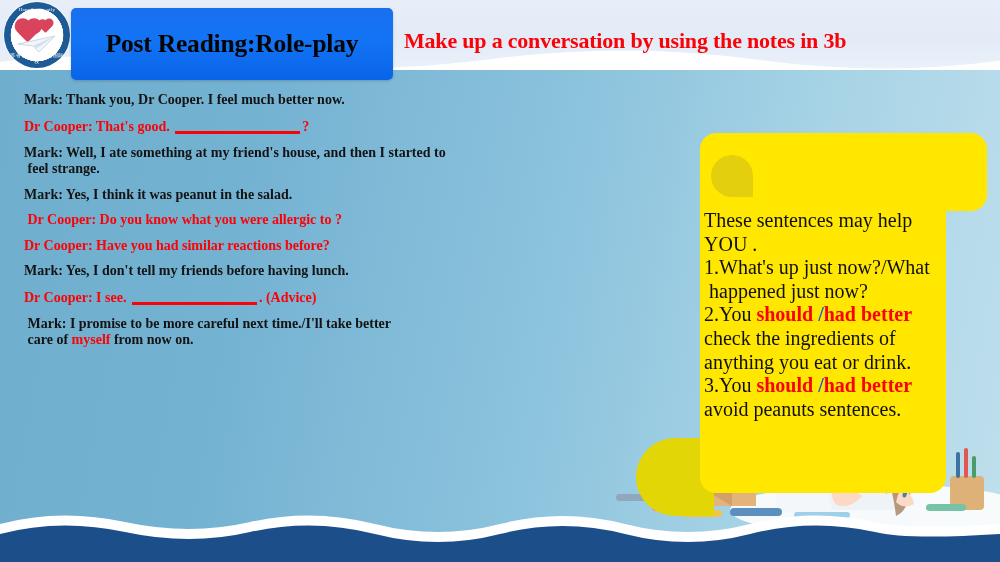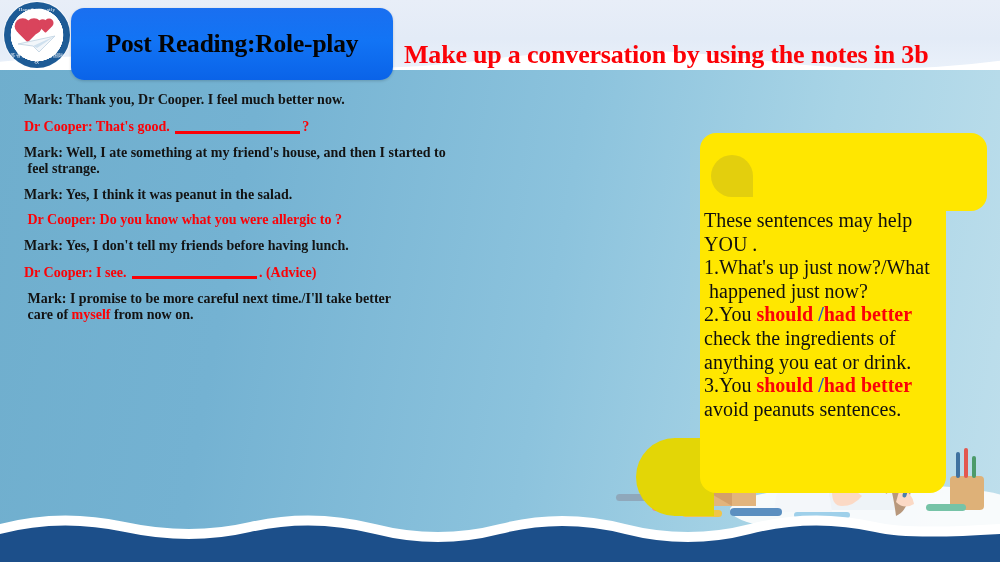--- a/index.html
+++ b/index.html
@@ -84,41 +84,41 @@
     left: 13px; top: 33px;
     width: 40px; height: 18px;
   }
   .logo .plane svg { width:100%; height:100%; display:block; }
 
   
   .title-pill {
     position: absolute;
     left: 71px; top: 8px;
     width: 322px; height: 72px;
-    border-radius: 13px;
+    border-radius: 5px;
     background: linear-gradient(180deg, #1a6ff0 0%, #1274f5 45%, #0a63e8 100%);
     display: flex; align-items: center; justify-content: center;
     box-shadow: 0 1px 3px rgba(0,0,0,.18);
     z-index: 4;
   }
   .title-pill-text {
     color: #040404;
     font-size: 25.5px;
     font-weight: bold;
     letter-spacing: -0.2px;
     white-space: nowrap;
     font-family: "Liberation Serif", serif;
   }
 
   
   .headline {
     position: absolute;
-    left: 404px; top: 40px;
+    left: 404px; top: 28px;
     color: #fb0207;
-    font-size: 26px;
+    font-size: 22px;
     font-weight: bold;
     white-space: nowrap;
     letter-spacing: -0.2px;
     z-index: 3;
     font-family: "Liberation Serif", serif;
   }
 
   
   .illustration {
     position: absolute;
@@ -310,20 +310,21 @@
 
     <div class="line red"><span>Dr Cooper: That's good. </span><span class="blank-red"></span><span>?</span></div>
 
     <div class="line black">Mark: Well, I ate something at my friend's house, and then I started to
  feel strange.</div>
 
     <div class="line black">Mark: Yes, I think it was peanut in the salad.</div>
 
     <div class="line red"> Dr Cooper: Do you know what you were allergic to ?</div>
 
+    <div class="line red">Dr Cooper: Have you had similar reactions before?</div>
 
     <div class="line black">Mark: Yes, I don't tell my friends before having lunch.</div>
 
     <div class="line red"><span>Dr Cooper: I see. </span><span class="blank-red"></span><span>. (Advice)</span></div>
 
     <div class="line black"><span> Mark: I promise to be more careful next time./I'll take better
  care of </span><span class="hl-red">myself</span><span> from now on.</span></div>
 
   </div>
 

